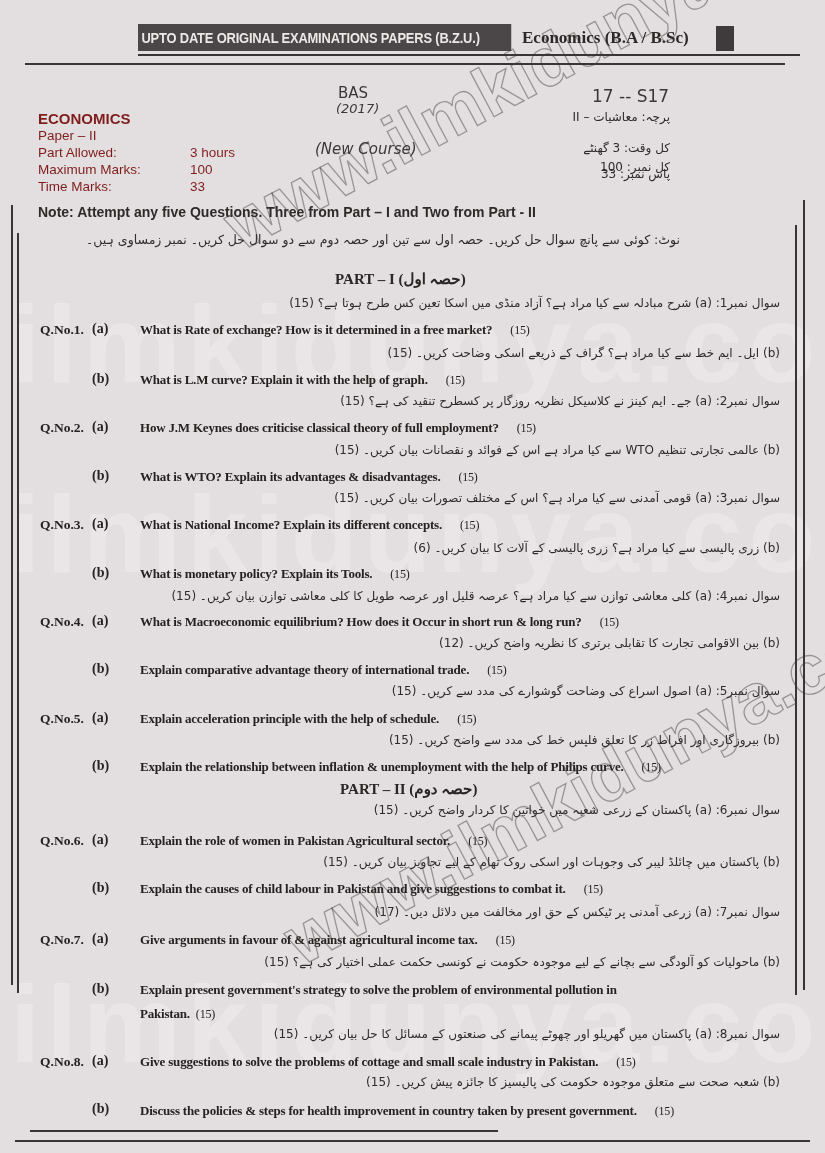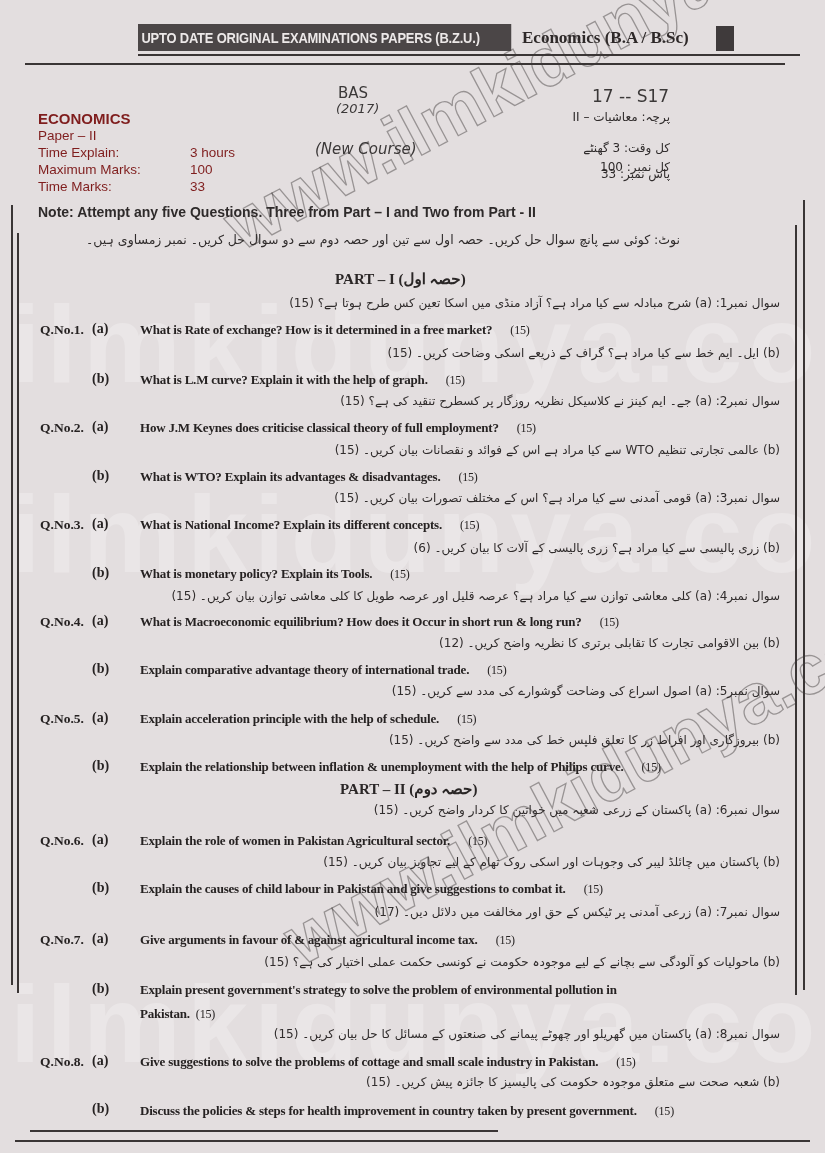--- a/index.html
+++ b/index.html
@@ -63,21 +63,21 @@
 <div class="vr" style="left:795px;top:225px;height:770px;"></div>
 <div class="vr" style="left:803px;top:200px;height:790px;"></div>
 
 <div class="hand" style="left:338px;top:84px;font-style:normal;font-size:15px;">BAS</div>
 <div class="hand" style="left:336px;top:101px;font-size:13px;">(2017)</div>
 <div class="hand" style="left:315px;top:140px;font-size:15px;">(New Course)</div>
 <div class="hand" style="left:592px;top:86px;font-size:17px;font-style:normal;">17 -- S17</div>
 
 <div class="meta sans" style="left:38px;top:110px;font-weight:bold;font-size:15px;">ECONOMICS</div>
 <div class="meta sans" style="left:38px;top:128px;">Paper – II</div>
-<div class="meta sans" style="left:38px;top:145px;">Time Explain:</div>
+<div class="meta sans" style="left:38px;top:145px;">Part Allowed:</div>
 <div class="meta sans" style="left:190px;top:145px;">3 hours</div>
 <div class="meta sans" style="left:38px;top:162px;">Maximum Marks:</div>
 <div class="meta sans" style="left:190px;top:162px;">100</div>
 <div class="meta sans" style="left:38px;top:179px;">Time Marks:</div>
 <div class="meta sans" style="left:190px;top:179px;">33</div>
 
 <div class="urdu" style="right:155px;top:110px;">پرچہ: معاشیات – II</div>
 <div class="urdu" style="right:155px;top:129px;margin-top:12px;">کل وقت: 3 گھنٹے</div>
 <div class="urdu" style="right:155px;top:160px;">کل نمبر: 100</div>
 <div class="urdu" style="right:155px;top:167px;">پاس نمبر: 33</div>

